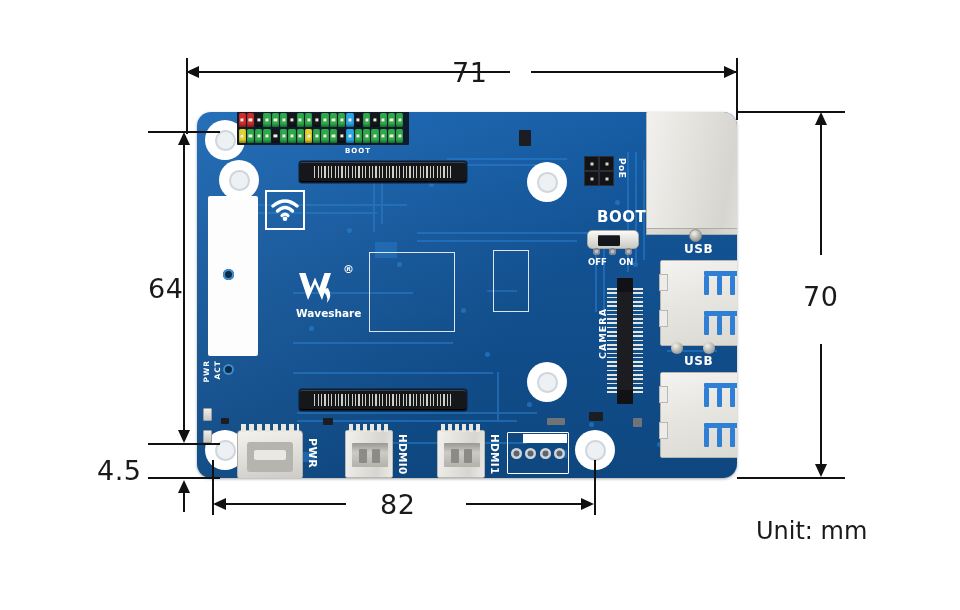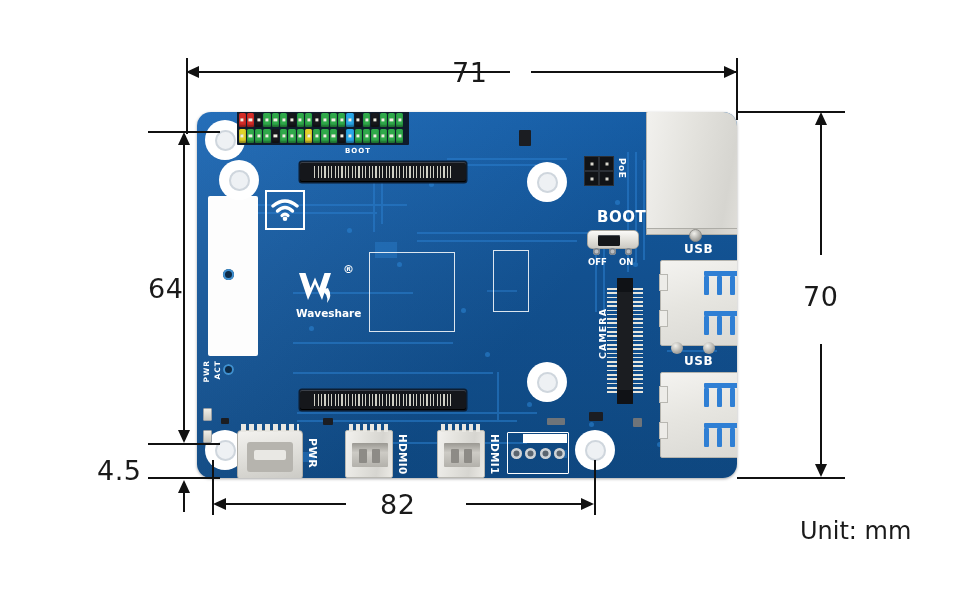--- a/index.html
+++ b/index.html
@@ -544,15 +544,15 @@
   <div class="dim-label" style="left:97px; top:455px;">4.5</div>
 
   <div class="ext-line" style="left:212px; top:460px; width:1.6px; height:55px;"></div>
   <div class="ext-line" style="left:594px; top:460px; width:1.6px; height:55px;"></div>
   <div class="dim-line" style="left:226px; top:503px; width:120px; height:1.8px;"></div>
   <div class="dim-line" style="left:466px; top:503px; width:116px; height:1.8px;"></div>
   <div class="arrow arrow-left" style="left:213px; top:498px;"></div>
   <div class="arrow arrow-right" style="left:581px; top:498px;"></div>
   <div class="dim-label" style="left:380px; top:489px;">82</div>
 
-  <div class="unit-label" style="left:800px; top:517px;">Unit: mm</div>
+  <div class="unit-label" style="left:756px; top:517px;">Unit: mm</div>
 
 </div>
 
 </body></html>

